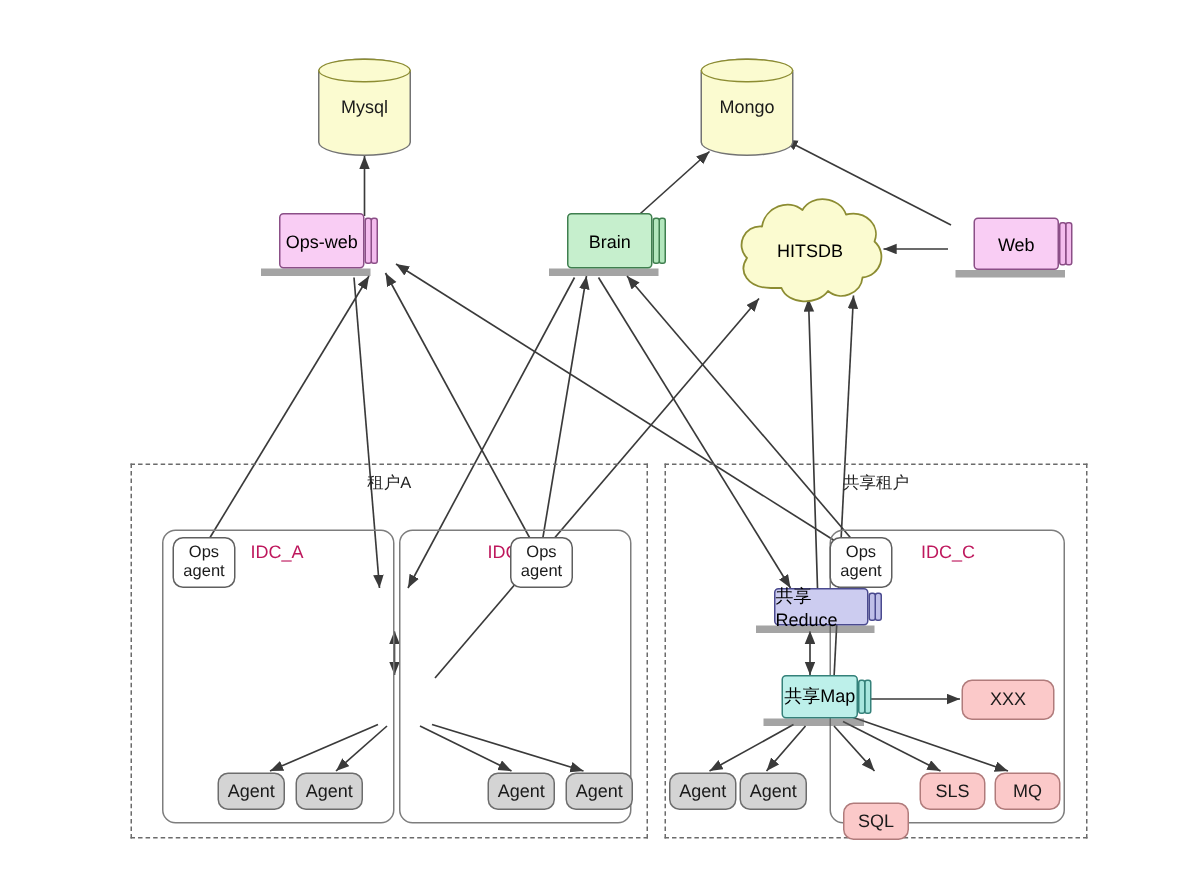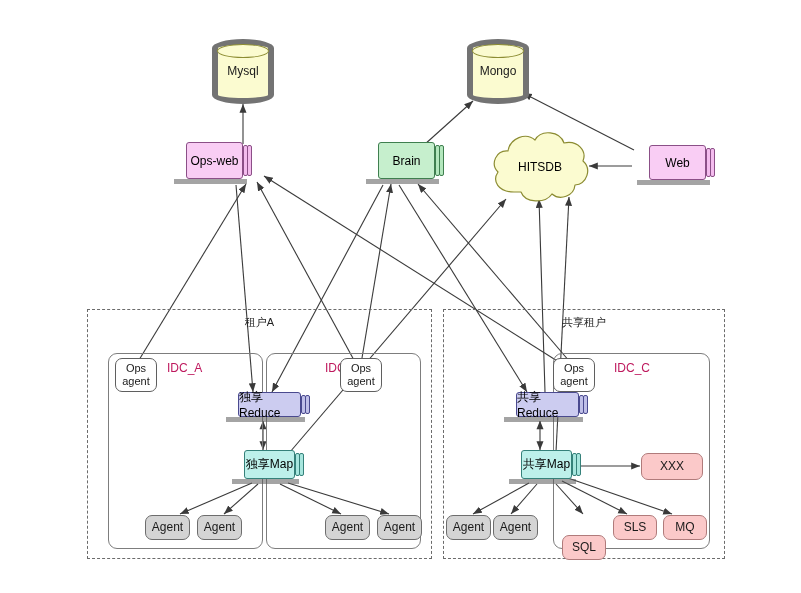--- a/index.html
+++ b/index.html
@@ -59,21 +59,21 @@
   .idc > .idc-label {
     position: absolute;
     top: 8px;
     font-size: 12px;
     color: #be185d;
   }
 
   
   .cylinder {
     background: #fbfbd0;
-    border: 6px solid #737373;
+    border: 1px solid #737373;
     border-radius: 50% / 14%;
     font-size: 12px;
     position: absolute;
   }
   .cylinder::before {
     content: "";
     position: absolute;
     left: -1px;
     right: -1px;
     top: -1px;
@@ -274,37 +274,21 @@
   <div class="node leaf opsagent" style="left:115px; top:358px; width:42px; height:34px;">
     <span>Ops</span>
     <span>agent</span>
   </div>
 
   <div class="node leaf opsagent" style="left:340px; top:358px; width:42px; height:34px;">
     <span>Ops</span>
     <span>agent</span>
   </div>
 
-  <div class="box3d" style="left:222px; top:392px; width:88px; height:30px;">
-    <div class="shadow"></div>
-    <div class="side s2" style="background:#bfbfe8; border:1px solid #4a4a8f;"></div>
-    <div class="side s1" style="background:#bfbfe8; border:1px solid #4a4a8f;"></div>
-    <div class="face" style="background:#ccccf0; border:1px solid #4a4a8f;">
-      <span>独享Reduce</span>
-    </div>
-  </div>
-
-  <div class="box3d" style="left:228px; top:450px; width:76px; height:34px;">
-    <div class="shadow"></div>
-    <div class="side s2" style="background:#a7e6de; border:1px solid #35817a;"></div>
-    <div class="side s1" style="background:#a7e6de; border:1px solid #35817a;"></div>
-    <div class="face" style="background:#bdf0ea; border:1px solid #35817a;">
-      <span>独享Map</span>
-    </div>
-  </div>
+
 
   <div class="node leaf agent" style="left:145px; top:515px; width:45px; height:25px;">
     <span>Agent</span>
   </div>
   <div class="node leaf agent" style="left:197px; top:515px; width:45px; height:25px;">
     <span>Agent</span>
   </div>
 
   <div class="node leaf agent" style="left:325px; top:515px; width:45px; height:25px;">
     <span>Agent</span>

